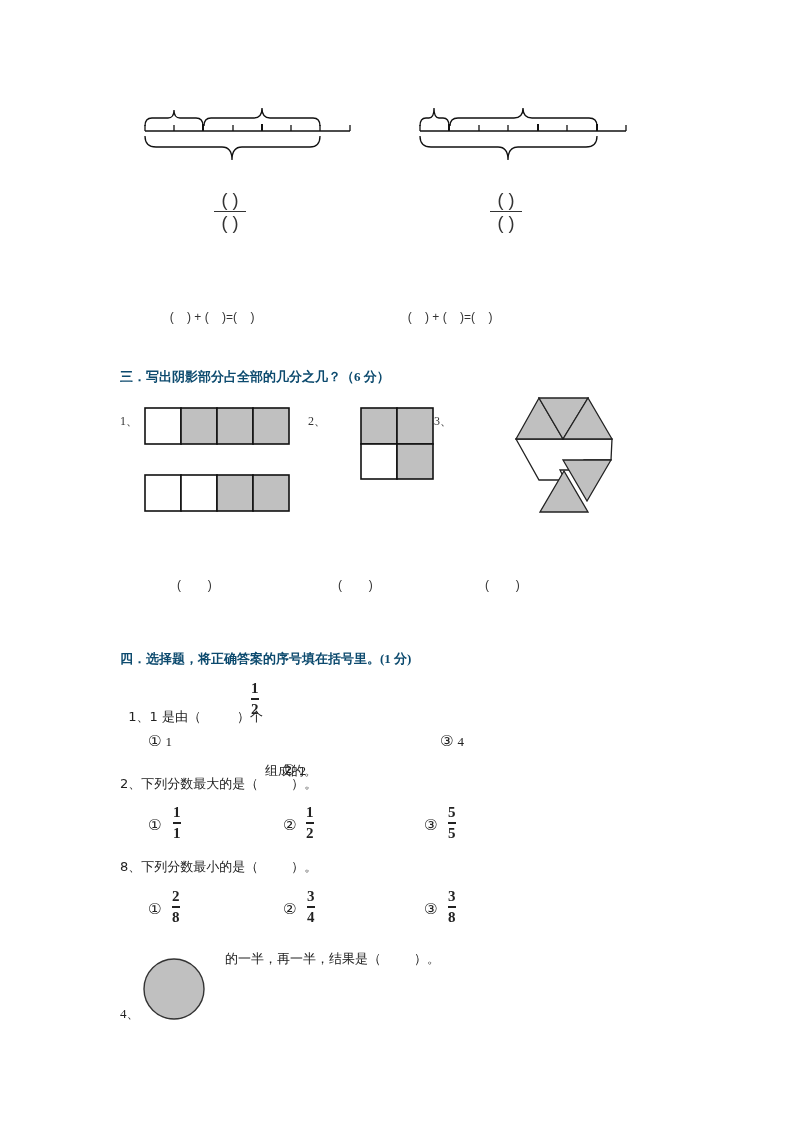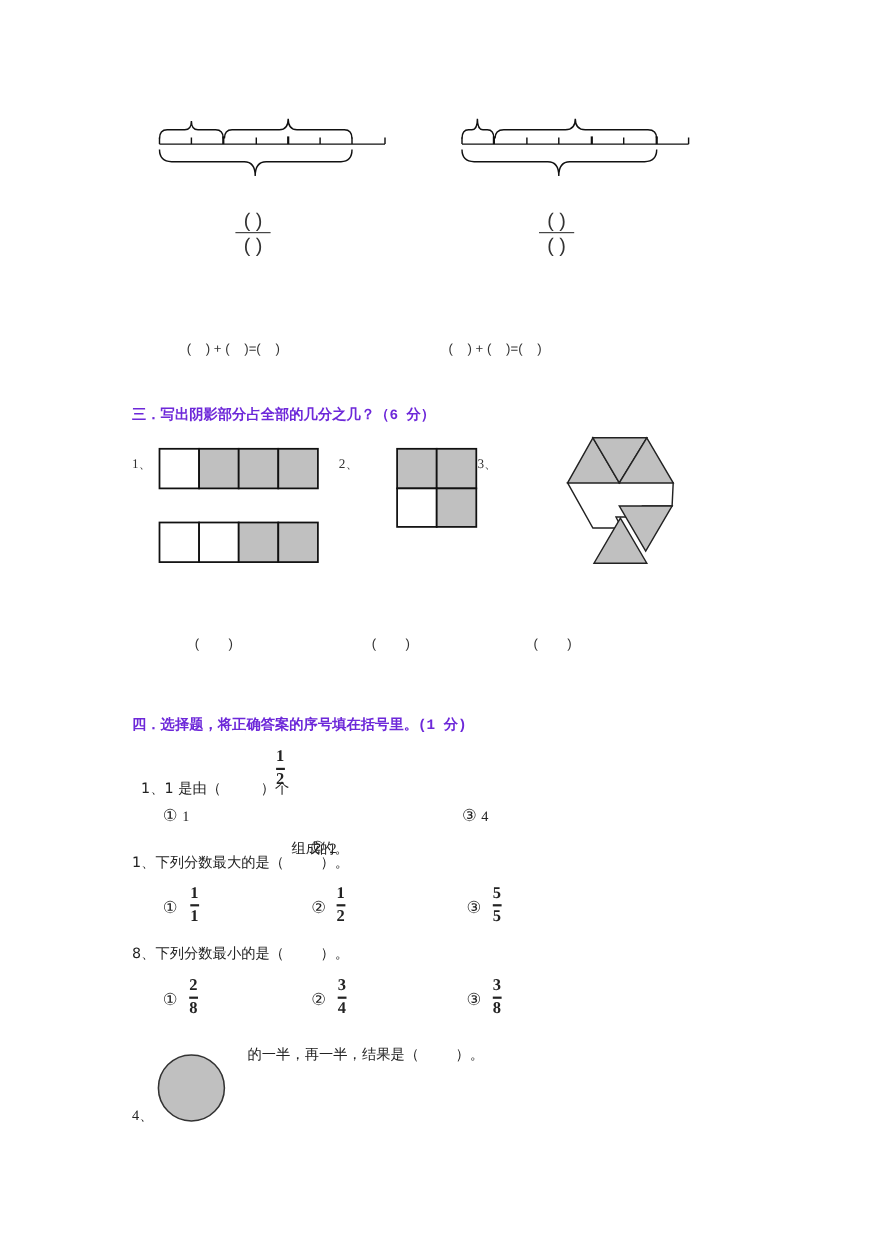--- a/index.html
+++ b/index.html
@@ -1,21 +1,21 @@
 <!DOCTYPE html>
 <html><head>
 <meta charset="utf-8">
 <style>
   html,body{margin:0;padding:0;background:#fff;}
   body{width:793px;height:1122px;position:relative;overflow:hidden;
        font-family:"DejaVu Serif","Liberation Serif",serif;color:#222;}
   .abs{position:absolute;}
   svg{position:absolute;left:0;top:0;}
   .sm{font-size:12px;font-family:"Liberation Sans","DejaVu Sans",sans-serif;color:#333;}
-  .heading{font-size:13px;font-weight:bold;font-family:Liberation Mono, monospace;color:#6d28d9;white-space:nowrap;}
+  .heading{font-size:13px;font-weight:bold;font-family:Liberation Serif, serif;color:#0c4a6e;white-space:nowrap;}
   .q{font-size:13px;font-family:"DejaVu Sans","Liberation Sans",sans-serif;color:#222;white-space:nowrap;}
   .num{font-family:"Liberation Serif","DejaVu Serif",serif;}
   .frac{position:absolute;display:flex;flex-direction:column;align-items:center;
         font-family:"Liberation Serif","DejaVu Serif",serif;font-weight:bold;font-size:15px;line-height:17px;}
   .frac .bar{height:1.5px;background:#222;align-self:stretch;margin:1px 0;}
   .blankfrac{position:absolute;display:flex;flex-direction:column;align-items:center;
         font-family:"Liberation Sans","DejaVu Sans",sans-serif;font-size:18px;line-height:20px;color:#333;}
   .blankfrac .bar{height:1px;background:#333;width:32px;margin:1px 0;}
   .circ{font-size:15px;font-family:"DejaVu Sans",sans-serif;}
 </style>
@@ -124,23 +124,23 @@
 </div>
 <div class="frac" style="left:251px;top:680px;">
   <span>1</span>
   <span class="bar"></span>
   <span>2</span>
 </div>
 <div class="abs q" style="left:265px;top:730px;margin-top:32px;">组成的。</div>
 
 <div class="abs q" style="left:148px;top:732px;"><span class="circ">①</span> <span class="num">1</span></div>
 <div class="abs q" style="left:282px;top:761px;"><span class="circ">②</span> <span class="num">2</span></div>
-<div class="abs q" style="left:420px;top:732px;"><span class="circ">③</span> <span class="num">4</span></div>
+<div class="abs q" style="left:440px;top:732px;"><span class="circ">③</span> <span class="num">4</span></div>
 
-<div class="abs q" style="left:120px;top:775px;white-space:pre;">1、下列分数最大的是（        ）。</div>
+<div class="abs q" style="left:120px;top:775px;white-space:pre;">2、下列分数最大的是（        ）。</div>
 <div class="abs q circ" style="left:148px;top:816px;">①</div>
 <div class="frac" style="left:173px;top:804px;">
   <span>1</span>
     <span class="bar"></span>
     <span>1</span>
 </div>
 <div class="abs q circ" style="left:283px;top:816px;">②</div>
 <div class="frac" style="left:306px;top:804px;">
   <span>1</span>
     <span class="bar"></span>

